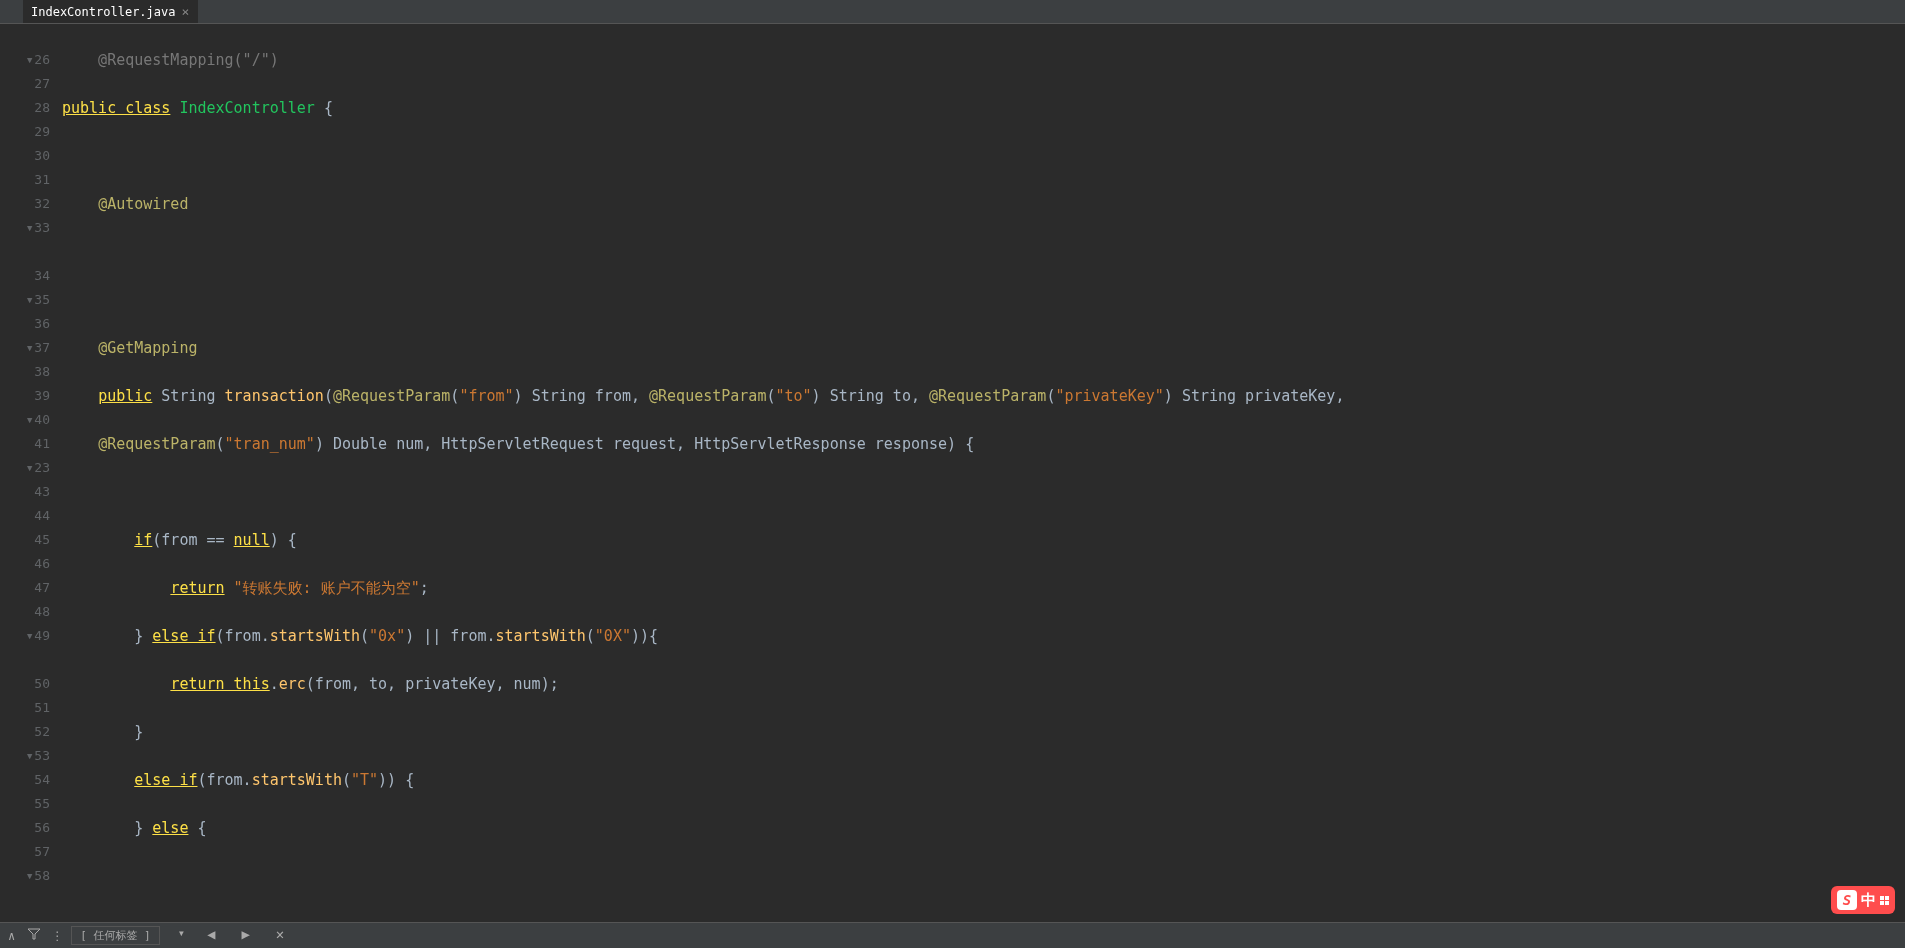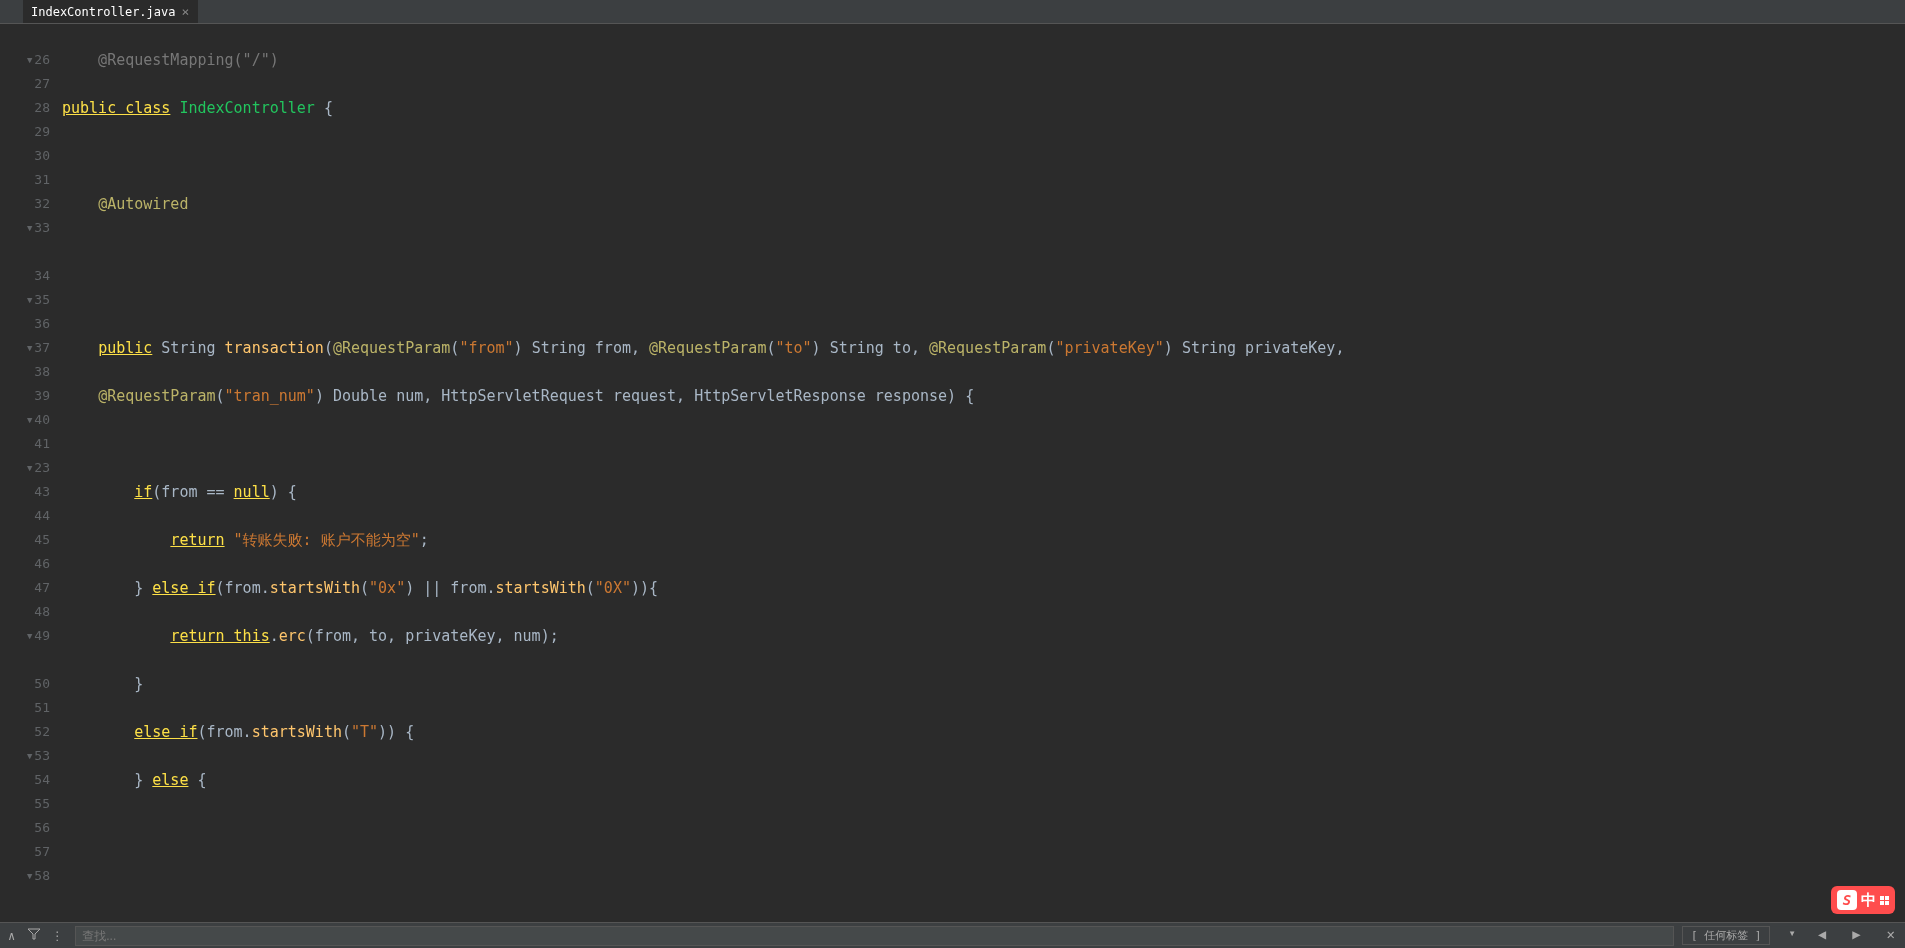--- a/index.html
+++ b/index.html
@@ -294,20 +294,21 @@
         <span>58</span>
       </div>
   </div>
   <div class="code">
 <div class="ln partial-top"><span>    @RequestMapping("/")</span></div>
 <div class="ln"><span class="kw">public class</span> <span class="cls">IndexController</span> <span class="brace">{</span></div>
 <div class="ln"></div>
 <div class="ln">    <span class="ann">@Autowired</span></div>
 <div class="ln"></div>
 <div class="ln"></div>
+<div class="ln">    <span class="ann">@GetMapping</span></div>
 <div class="ln">    <span class="kw">public</span> <span class="type">String</span> <span class="method">transaction</span>(<span class="ann">@RequestParam</span>(<span class="str">"from"</span>) <span class="type">String</span> from, <span class="ann">@RequestParam</span>(<span class="str">"to"</span>) <span class="type">String</span> to, <span class="ann">@RequestParam</span>(<span class="str">"privateKey"</span>) <span class="type">String</span> privateKey,</div>
 <div class="ln">    <span class="ann">@RequestParam</span>(<span class="str">"tran_num"</span>) <span class="type">Double</span> num, <span class="type">HttpServletRequest</span> request, <span class="type">HttpServletResponse</span> response) <span class="brace">{</span></div>
 <div class="ln"></div>
 <div class="ln">        <span class="kw">if</span>(from == <span class="kw">null</span>) <span class="brace">{</span></div>
 <div class="ln">            <span class="kw">return</span> <span class="str">"转账失败: 账户不能为空"</span><span class="brace">;</span></div>
 <div class="ln">        <span class="brace">}</span> <span class="kw">else if</span>(from.<span class="method">startsWith</span>(<span class="str">"0x"</span>) || from.<span class="method">startsWith</span>(<span class="str">"0X"</span>))<span class="brace">{</span></div>
 <div class="ln">            <span class="kw">return this</span>.<span class="method">erc</span>(from, to, privateKey, num)<span class="brace">;</span></div>
 <div class="ln">        <span class="brace">}</span></div>
 <div class="ln">        <span class="kw">else if</span>(from.<span class="method">startsWith</span>(<span class="str">"T"</span>)) <span class="brace">{</span></div>
 <div class="ln">        <span class="brace">}</span> <span class="kw">else</span> <span class="brace">{</span></div>
@@ -334,21 +335,20 @@
 <div class="status-bar">
   <div class="status-left">
     <span class="status-arrow">∧</span>
     <span class="status-filter">
       <svg width="14" height="14" viewBox="0 0 14 14">
           <path d="M1 2 L13 2 L8 7 L8 12 L6 12 L6 7 Z" fill="none" stroke="#aaa" stroke-width="1"></path>
         </svg>
     </span>
     <span class="status-filter">⋮</span>
   </div>
-  <input class="status-search" placeholder="查找..." style="">
   <div class="status-right">
     <span class="status-tag">[ 任何标签 ]</span>
     <span>▾</span>
     <span class="nav-arrow">◀</span>
     <span class="nav-arrow">▶</span>
     <span class="nav-arrow">✕</span>
   </div>
 </div>
 
 <div class="ime-badge">

